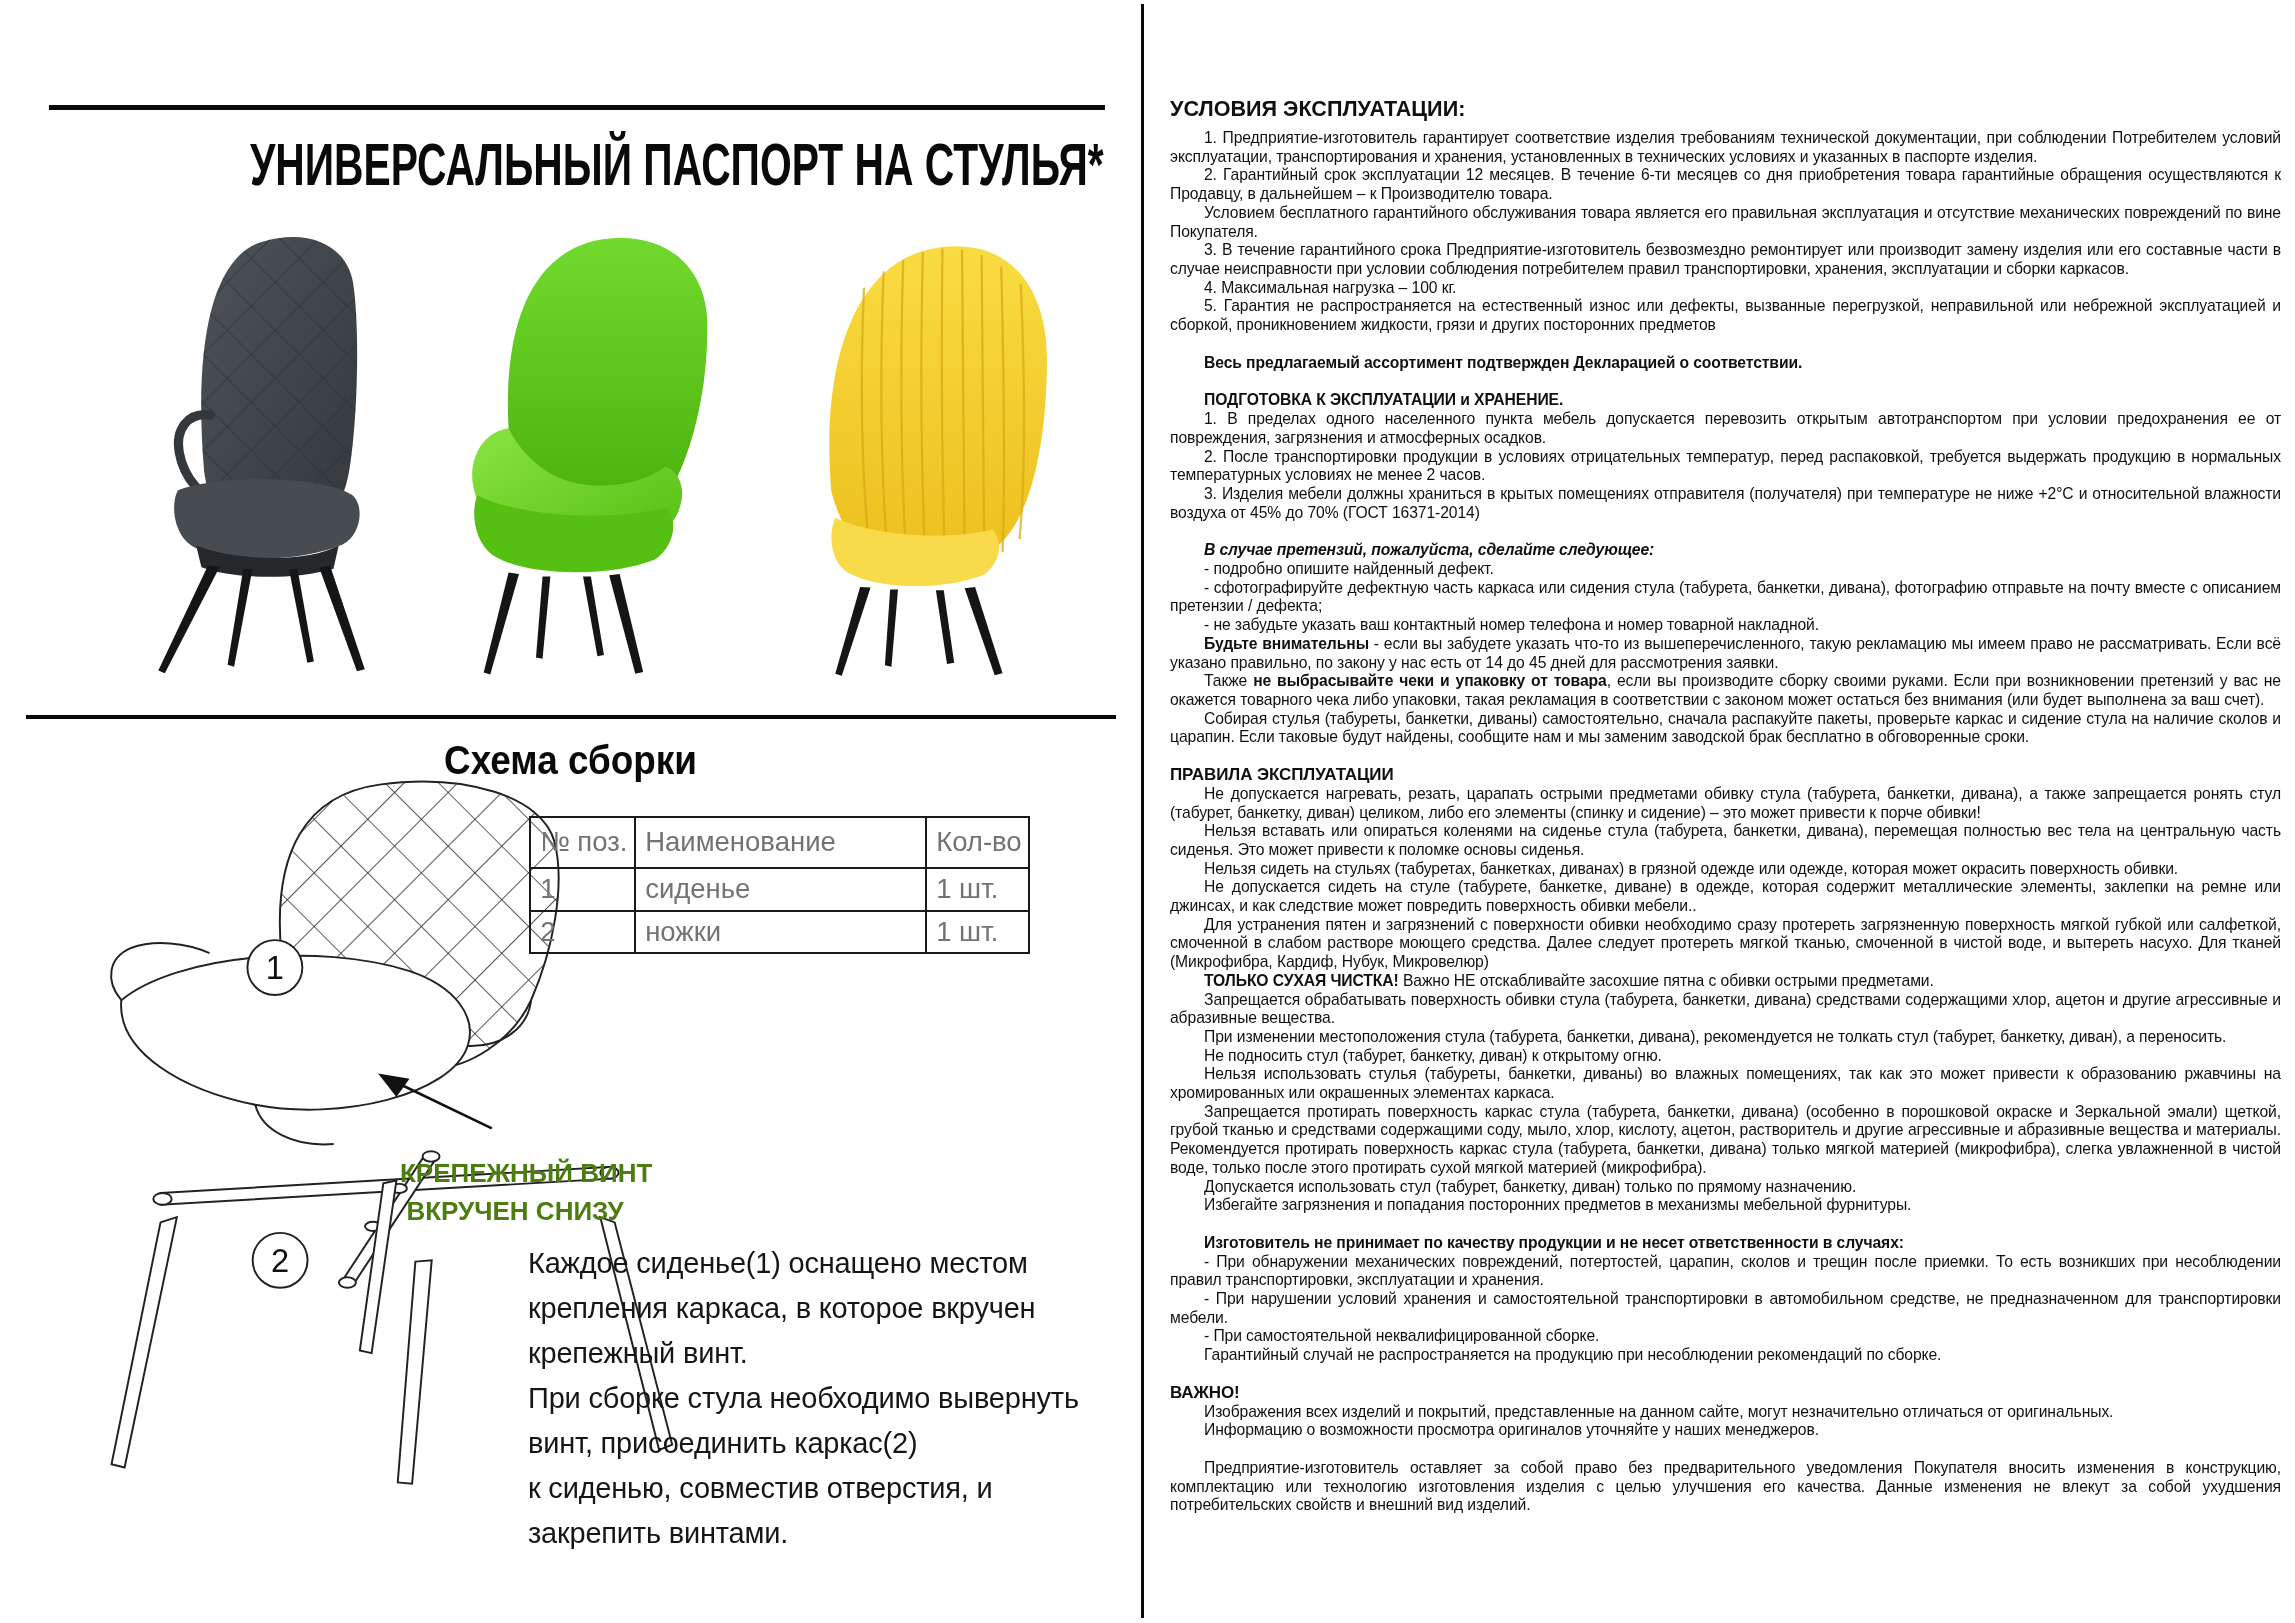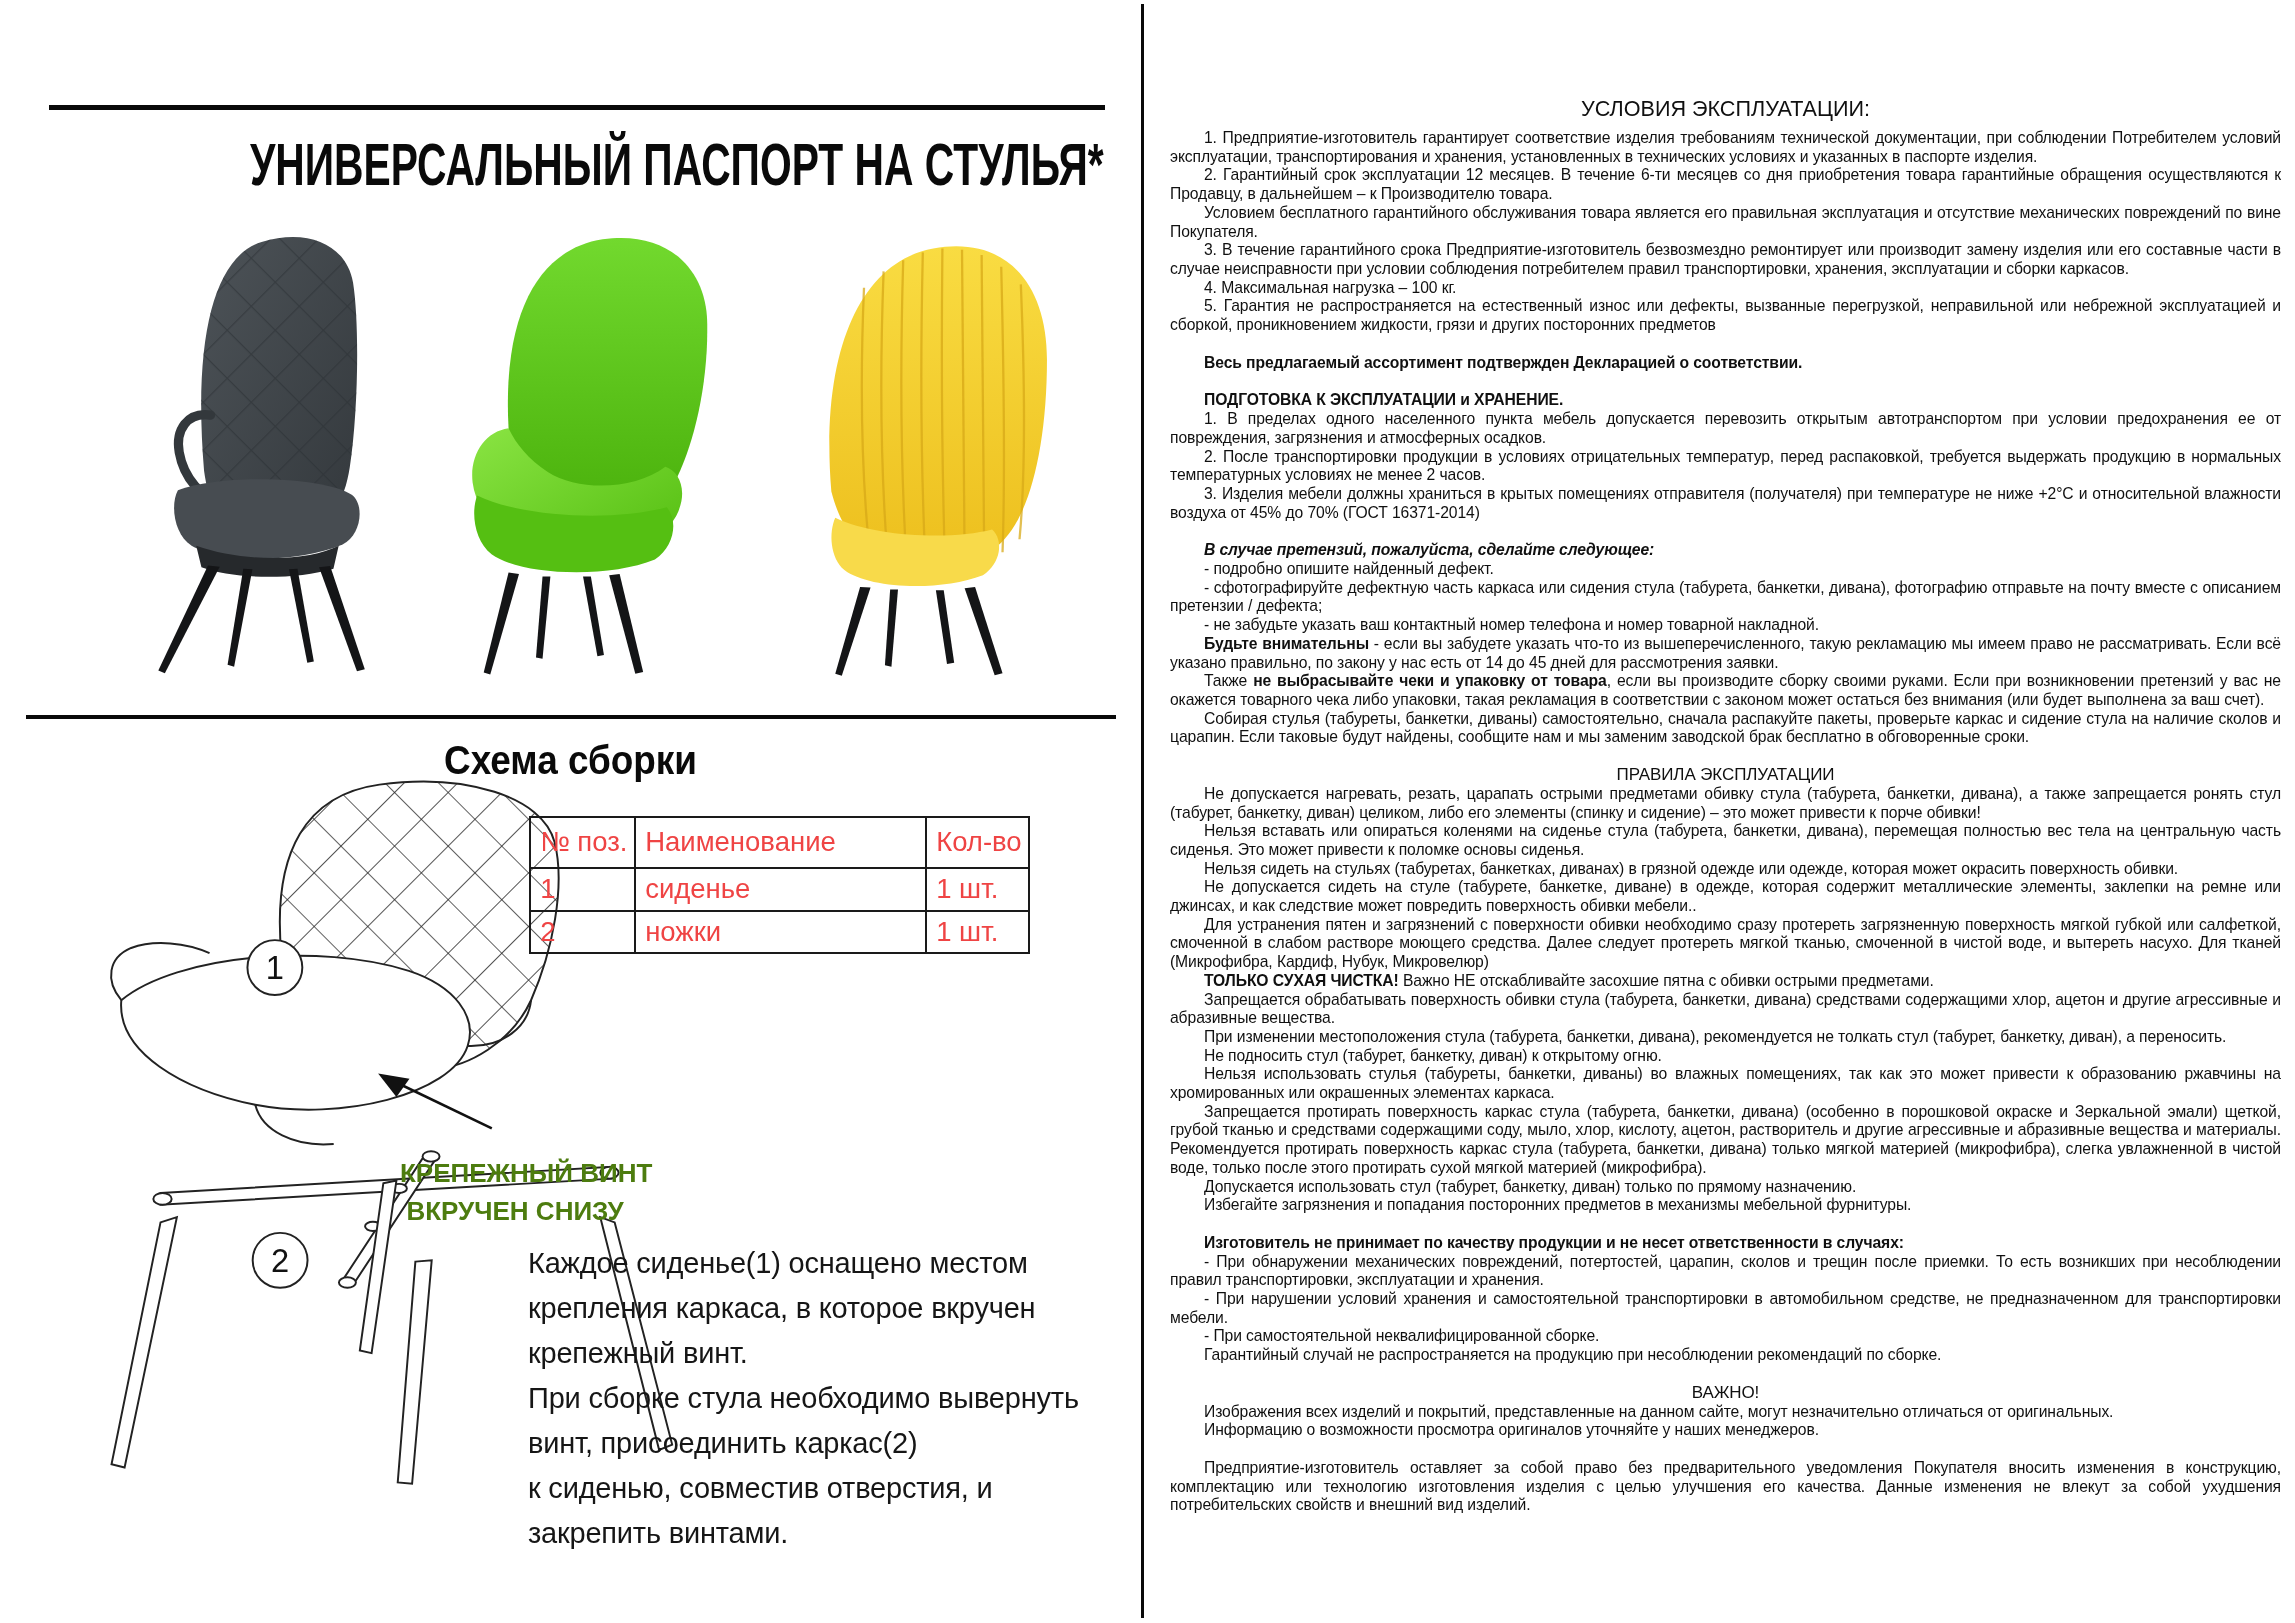--- a/index.html
+++ b/index.html
@@ -18,21 +18,21 @@
   .doc-title .cond{display:inline-block;transform:scaleX(0.68);transform-origin:center;}
   .chairs-wrap{position:absolute;left:59px;top:209px;width:1052px;height:471px;}
   .scheme-title{
     position:absolute;left:0;top:737px;width:1141px;text-align:center;
     font-weight:700;font-size:41px;color:#0a0a0a;white-space:nowrap;
   }
   .scheme-title .cond{display:inline-block;transform:scaleX(0.9);transform-origin:center;}
   .diagram{position:absolute;left:46px;top:765px;width:693px;height:758px;}
   table.parts{
     position:absolute;left:529px;top:816px;border-collapse:collapse;
-    font-size:27.5px;color:#ef4444;table-layout:fixed;
+    font-size:27.5px;color:#737373;table-layout:fixed;
   }
   table.parts td,table.parts th{
     border:2px solid #1a1a1a;font-weight:400;text-align:left;
     padding:3.9px 6.5px 3.9px 9.2px;white-space:nowrap;
   }
   table.parts th{height:41px;}
   table.parts td{height:33px;}
   .col-pos{width:75px;} .col-name{width:291px;} .col-qty{width:78px;}
   .screw-label{
     position:absolute;left:400px;top:1154px;width:230px;text-align:center;
@@ -41,21 +41,21 @@
   .assembly-text{
     position:absolute;left:528px;top:1241px;width:588px;
     font-size:29px;line-height:45px;white-space:pre-line;color:#161616;letter-spacing:-0.2px;
   }
   
   .right-col{
     position:absolute;left:1170px;top:95px;width:1111px;
     font-size:15.7px;line-height:18.7px;letter-spacing:-0.1px;color:#101010;
   }
   .right-col .p{text-align:justify;text-indent:34px;}
-  .right-col .h-center{text-align:center;text-indent:0;font-weight:400;font-size:17px;}
+  .right-col .h-center{text-align:left;text-indent:0;font-weight:700;font-size:17px;}
   .right-col .h-center.big{font-size:21.6px;line-height:27.5px;margin-bottom:6.5px;letter-spacing:0;}
   .right-col .h-left{font-weight:700;text-indent:34px;}
   .right-col .h-left-italic{font-weight:700;font-style:italic;text-indent:34px;}
   .right-col .gap{height:19px;}
   .right-col .b{font-weight:700;}
 </style>
 </head>
 <body>
 
 <div id="page">

